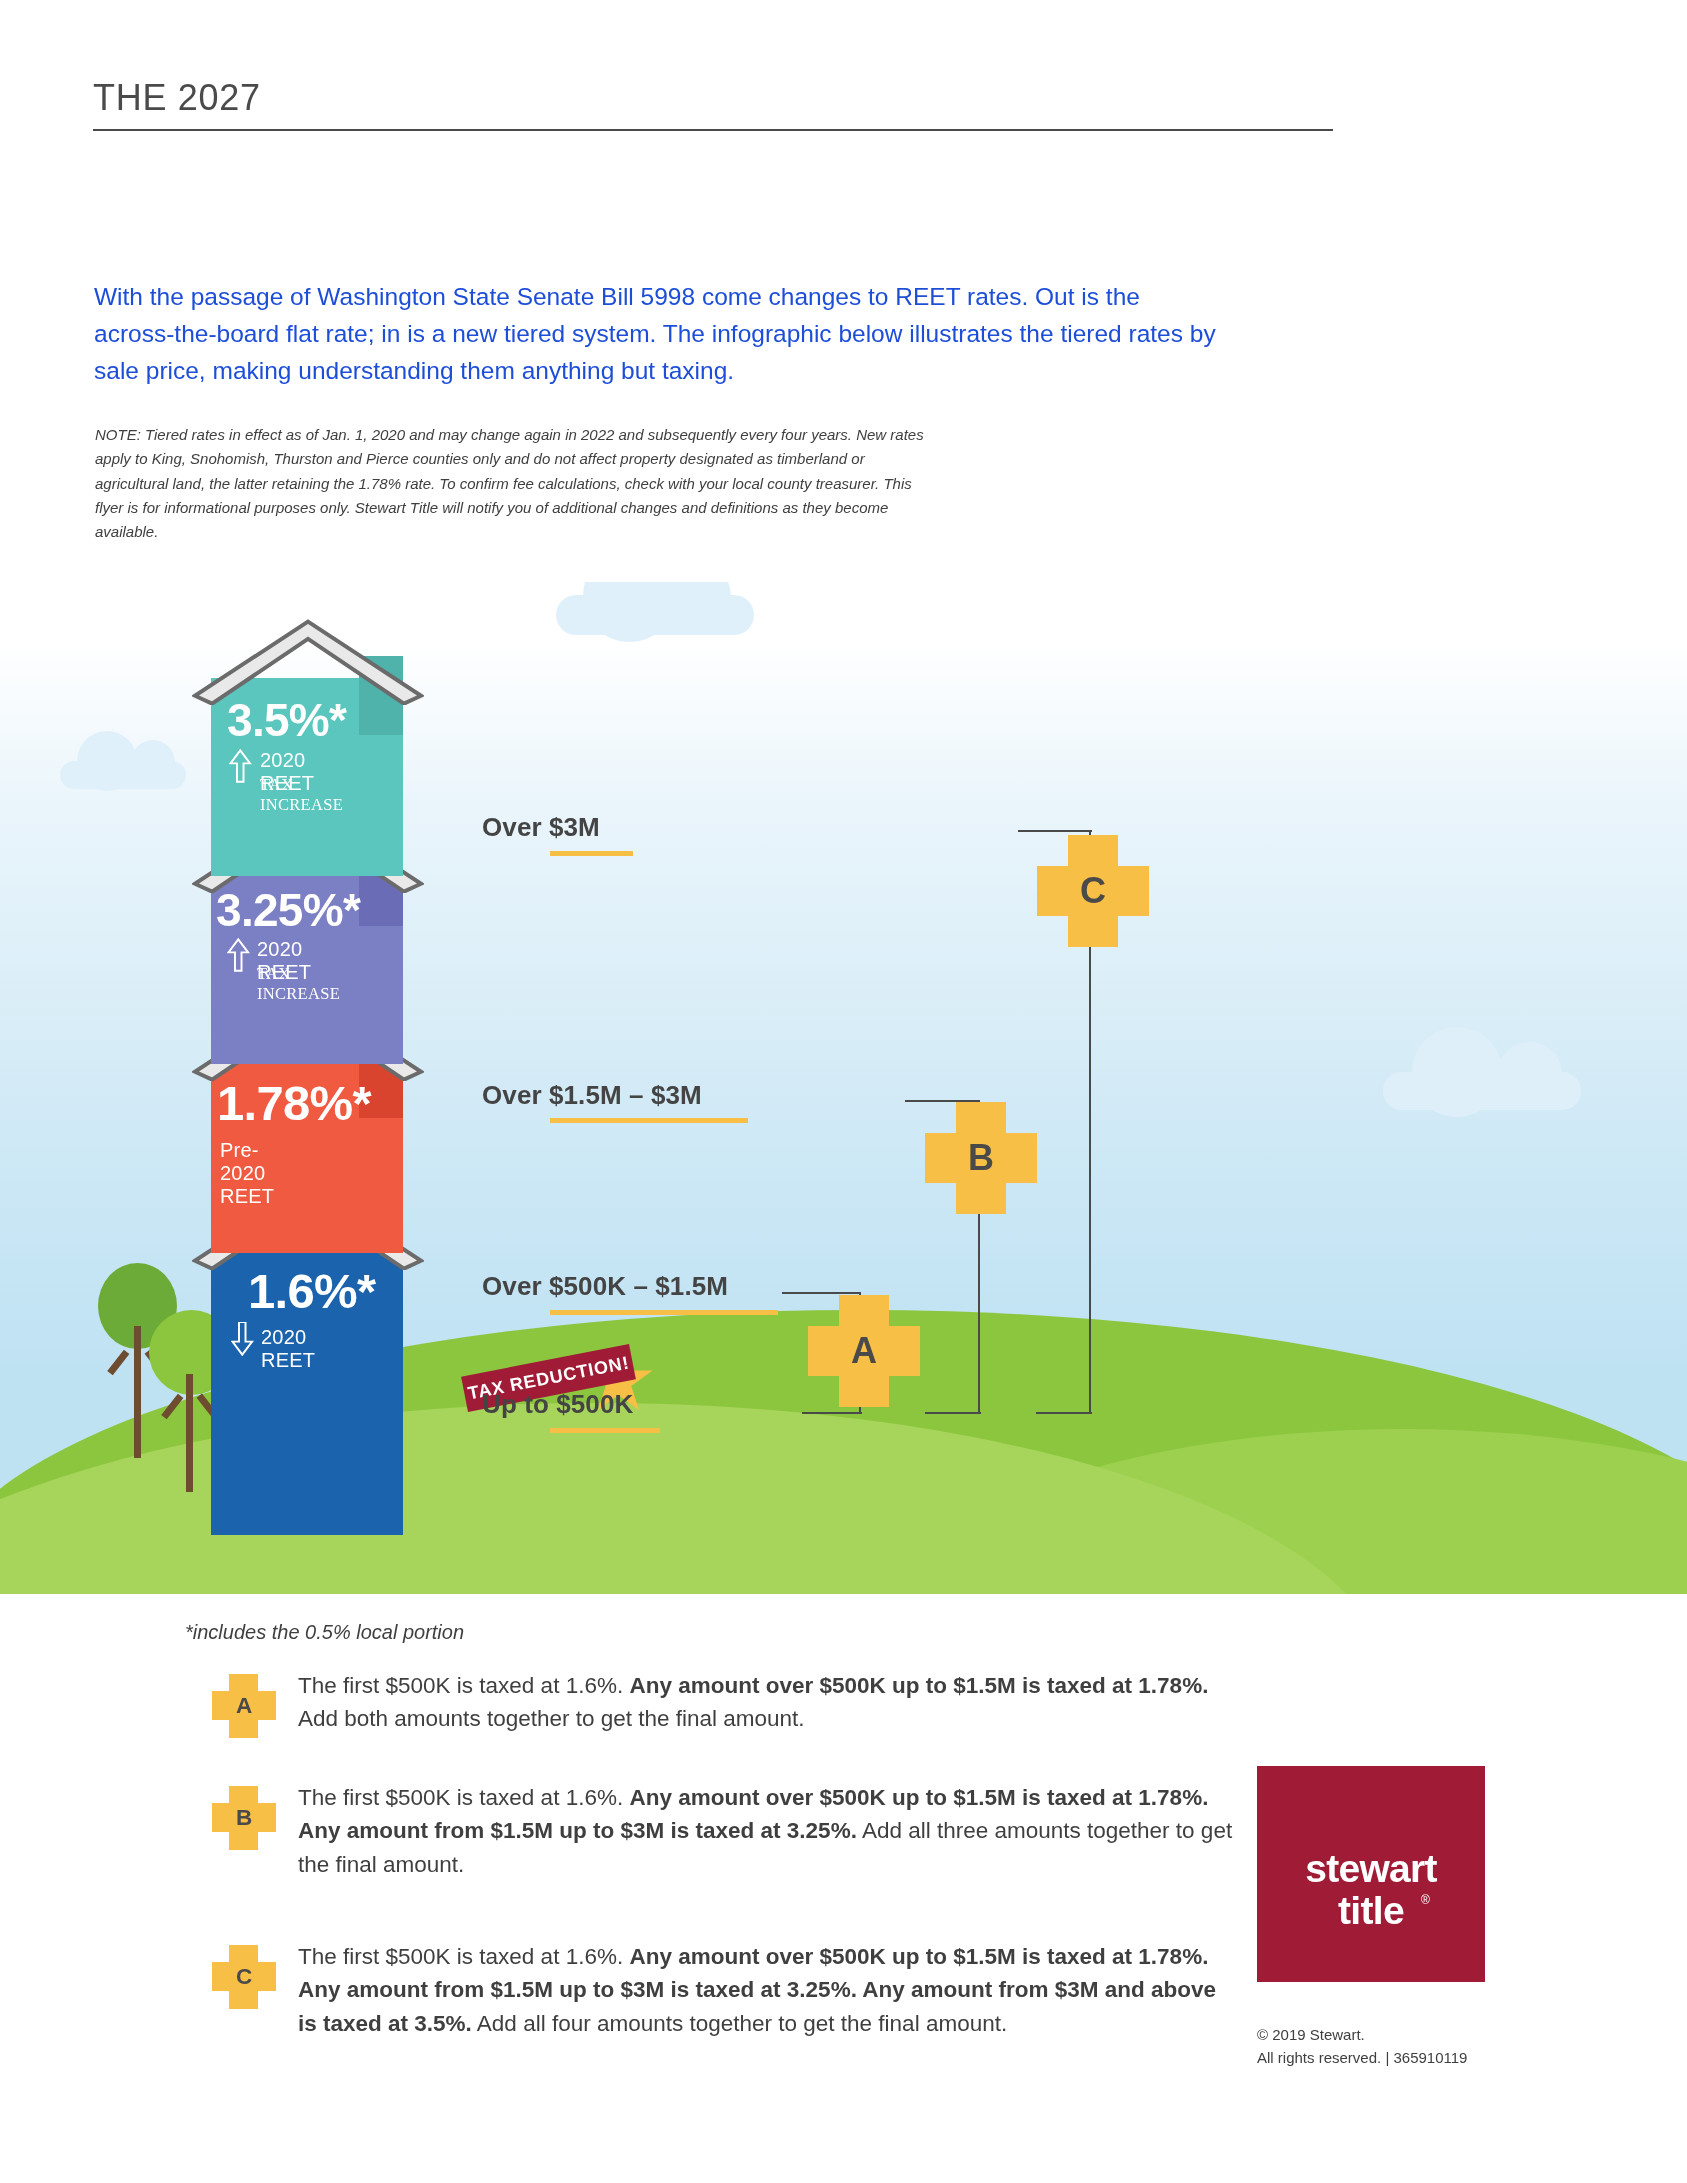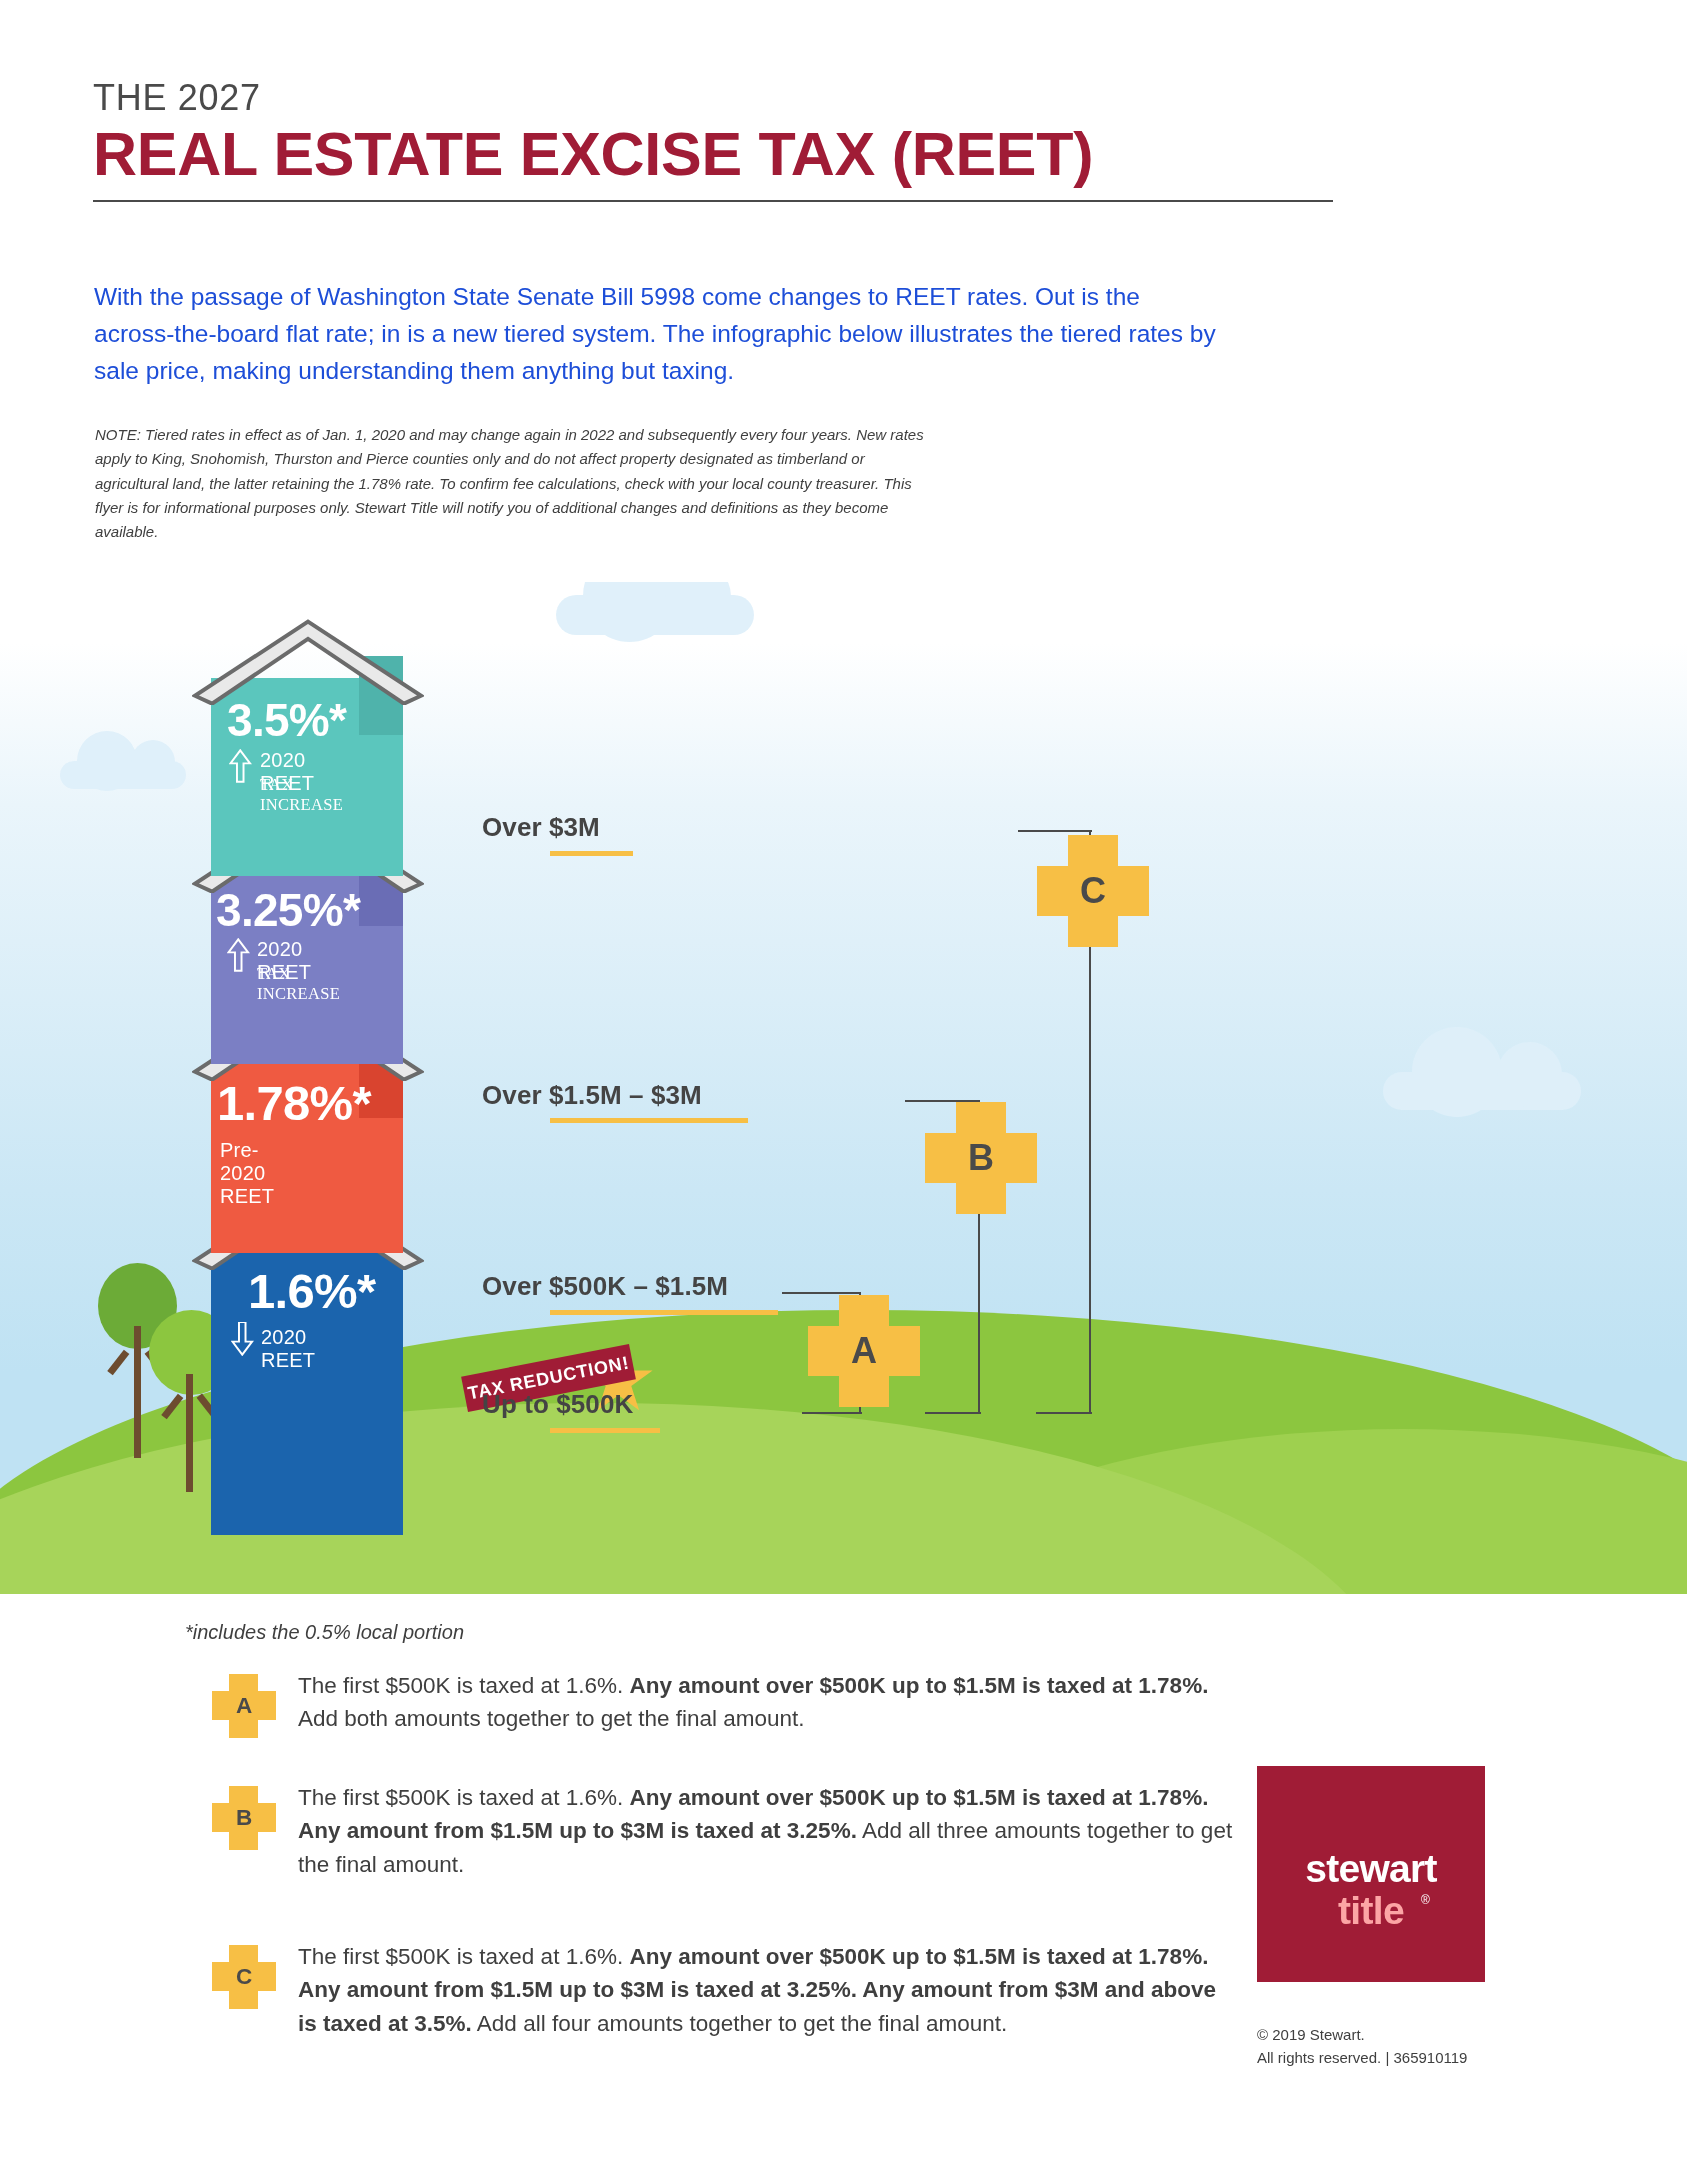--- a/index.html
+++ b/index.html
@@ -248,42 +248,41 @@
     left: 1257px; top: 1766px;
     width: 228px; height: 216px;
     background: #a01c36;
   }
   .logo .l1 {
     position: absolute; left: 0; top: 81px; width: 228px;
     text-align: center; color: #ffffff; font-size: 39px; font-weight: 700; letter-spacing: -0.7px;
   }
   .logo .l2 {
     position: absolute; left: 0; top: 123px; width: 228px;
-    text-align: center; color: #fca5a5; font-size: 39px; font-weight: 700; letter-spacing: -0.7px;
+    text-align: center; color: #ffffff; font-size: 39px; font-weight: 700; letter-spacing: -0.7px;
   }
   .logo .tm {
     position: absolute; left: 164px; top: 127px; color: #ffffff; font-size: 12px;
   }
 
   .copyright {
     position: absolute;
     left: 1257px; top: 2023px;
     font-size: 15px;
     line-height: 1.55;
     color: #3f3f3f;
   }
 </style>
 </head>
 <body>
 
 <div class="page">
 
   <div class="header">
     <div class="kicker">THE 2027</div>
-    <div class="headline">REAL ESTATE EXCISE TAX (REET)</div>
     <div class="rule"></div>
   </div>
 
   <div class="intro">With the passage of Washington State Senate Bill 5998 come changes to REET rates. Out is the across-the-board flat rate; in is a new tiered system. The infographic below illustrates the tiered rates by sale price, making understanding them anything but taxing.</div>
   <div class="note">NOTE: Tiered rates in effect as of Jan. 1, 2020 and may change again in 2022 and subsequently every four years. New rates apply to King, Snohomish, Thurston and Pierce counties only and do not affect property designated as timberland or agricultural land, the latter retaining the 1.78% rate. To confirm fee calculations, check with your local county treasurer. This flyer is for informational purposes only. Stewart Title will notify you of additional changes and definitions as they become available.</div>
 
   <div class="scene">
 
     <div class="hill-back"></div>
     <div class="hill-right"></div>

